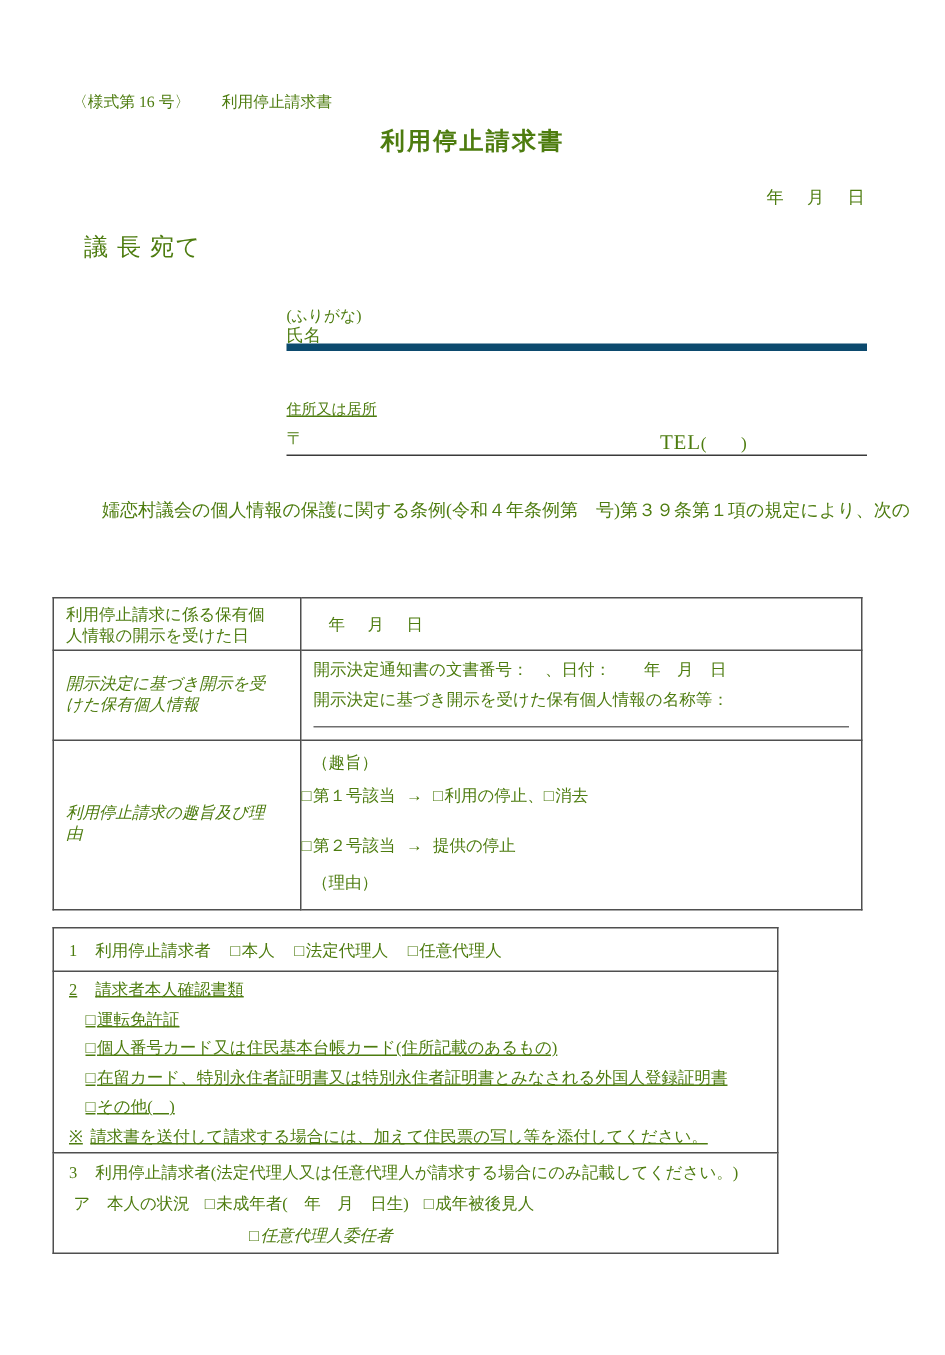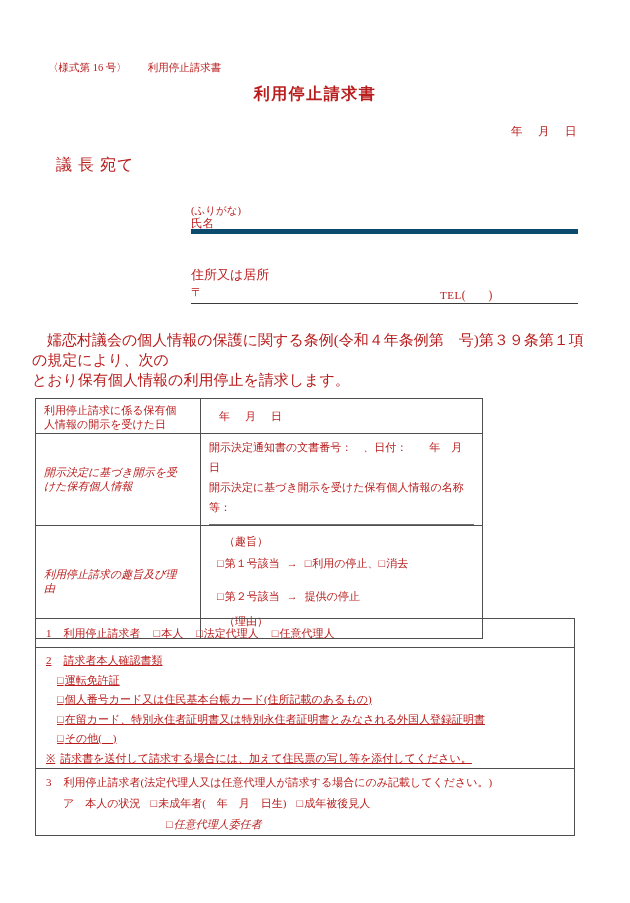--- a/index.html
+++ b/index.html
@@ -1,68 +1,68 @@
 <!DOCTYPE html>
 <html><head>
 <meta charset="utf-8">
 <style>
   * { margin:0; padding:0; box-sizing:border-box; }
   html,body { background:#ffffff; }
   .page {
     position:relative; width:630px; height:903px; background:#ffffff;
-    font-family:"Liberation Serif","DejaVu Serif",serif; color:#b91c1c;
+    font-family:"Liberation Serif","DejaVu Serif",serif; color:#4d7c0f;
     overflow:hidden;
   }
   .form-ref { position:absolute; left:48px; top:61px; font-size:10.5px; }
   .form-ref-doc { margin-left:21px; }
   .doc-title { position:absolute; left:0; width:630px; top:84px; text-align:center;
                font-size:16px; font-weight:bold; letter-spacing:1.5px; }
   .date-line { position:absolute; left:511px; top:124px; font-size:11.5px; letter-spacing:2px; }
   .addressee { position:absolute; left:56px; top:155px; font-size:16px; letter-spacing:1px; }
   .furigana  { position:absolute; left:191px; top:204px; font-size:10.5px; }
   .name-line { position:absolute; left:191px; top:216px; width:387px; height:18px;
                border-bottom:5px solid #0c4a6e; font-size:11.5px; }
-  .addr-label{ position:absolute; left:191px; top:266px; font-size:13px; }
+  .addr-label{ position:absolute; left:191px; top:266px; font-size:10px;text-decoration:underline; }
   .postal-line{ position:absolute; left:191px; top:285px; width:387px; height:19px;
                border-bottom:1px solid #3a3a3a; font-size:11.5px; }
   .postal-line .tel { position:absolute; left:249px; top:3px; }
-  .tel-label { font-size:11px; letter-spacing:0.5px; }
-  .intro { position:absolute; left:32px; top:330px; width:555px; font-size:15px; line-height:20px; }
+  .tel-label { font-size:14px; letter-spacing:0.5px; }
+  .intro { position:absolute; left:56px; top:330px; width:555px; font-size:12px; line-height:20px; }
 
   table { border-collapse:collapse; table-layout:fixed; }
   td { border:1px solid #4f4f4f; font-size:11px; vertical-align:top; }
 
-  .t1 { position:absolute; left:35px; top:398px; width:448px; }
+  .t1 { position:absolute; left:35px; top:398px; width:540px; }
   .c-label { width:165px; }
   .t1 .th { padding:4px 18px 2px 8px; line-height:14px; }
   .t1 .vmid { vertical-align:middle; padding-top:0;font-style:italic; }
   .r1 { height:30px; }
   .r2 { height:60px; }
   .r3 { height:113px; }
   .vcell { vertical-align:middle; padding:0 8px; }
   .date-val { padding-left:10px; letter-spacing:2px; }
   .cell2 { padding:3px 8px 0 8px; line-height:20px; }
   .fill-line { height:0; border-bottom:1px solid #6f6f6f; margin-top:7px; }
-  .cell3 { padding:0 16px; line-height:14px; }
+  .cell3 { padding:0 0; line-height:14px; }
   .purport { margin:8px 0 0 7px; }
   .opt1 { margin-top:8px; }
   .opt2 { margin-top:19px; }
   .reason { margin:11px 0 0 7px; }
   .arrow { margin:0 7px; }
   .cb { margin-right:1px; }
 
-  .t2 { position:absolute; left:35px; top:618px; width:540px; }
+  .t2 { position:absolute; left:35px; top:618px; width:484px; }
   .s1cell { height:29px; vertical-align:middle; padding:0 8px 0 10px; }
   .sec-t { margin-left:12px; }
   .opt { margin-left:13px; }
   .s2cell { height:117px; padding:3px 8px 0 10px; line-height:19.5px;text-decoration:underline; }
   .chk { margin-left:11px; }
   .note-t { margin-left:5px; }
   .s3cell { height:59px; padding:3px 8px 0 10px; line-height:21px; }
-  .sub1 { margin-left:17px; }
+  .sub1 { margin-left:3px; }
   .sub1 .opt { margin-left:10px; }
   .sub2 { margin-left:120px;font-style:italic; }
 </style>
 </head>
 <body>
 
 <div class="page">
 
   <div class="form-ref">
     <span>〈様式第 16 号〉</span><span class="form-ref-doc">利用停止請求書</span>
@@ -82,21 +82,20 @@
 
   <div class="addr-label">住所又は居所</div>
 
   <div class="postal-line">
     <span>〒</span>
     <span class="tel"><span class="tel-label">TEL</span><span>(　　)</span></span>
   </div>
 
   <div class="intro">
     <div>　嬬恋村議会の個人情報の保護に関する条例(令和４年条例第　号)第３９条第１項の規定により、次の</div>
-    <div>とおり保有個人情報の利用停止を請求します。</div>
   </div>
 
   <table class="t1">
     <colgroup>
         <col class="c-label">
         <col>
       </colgroup>
     <tbody>
       <tr class="r1">
         <td class="th">利用停止請求に係る保有個人情報の開示を受けた日</td>

